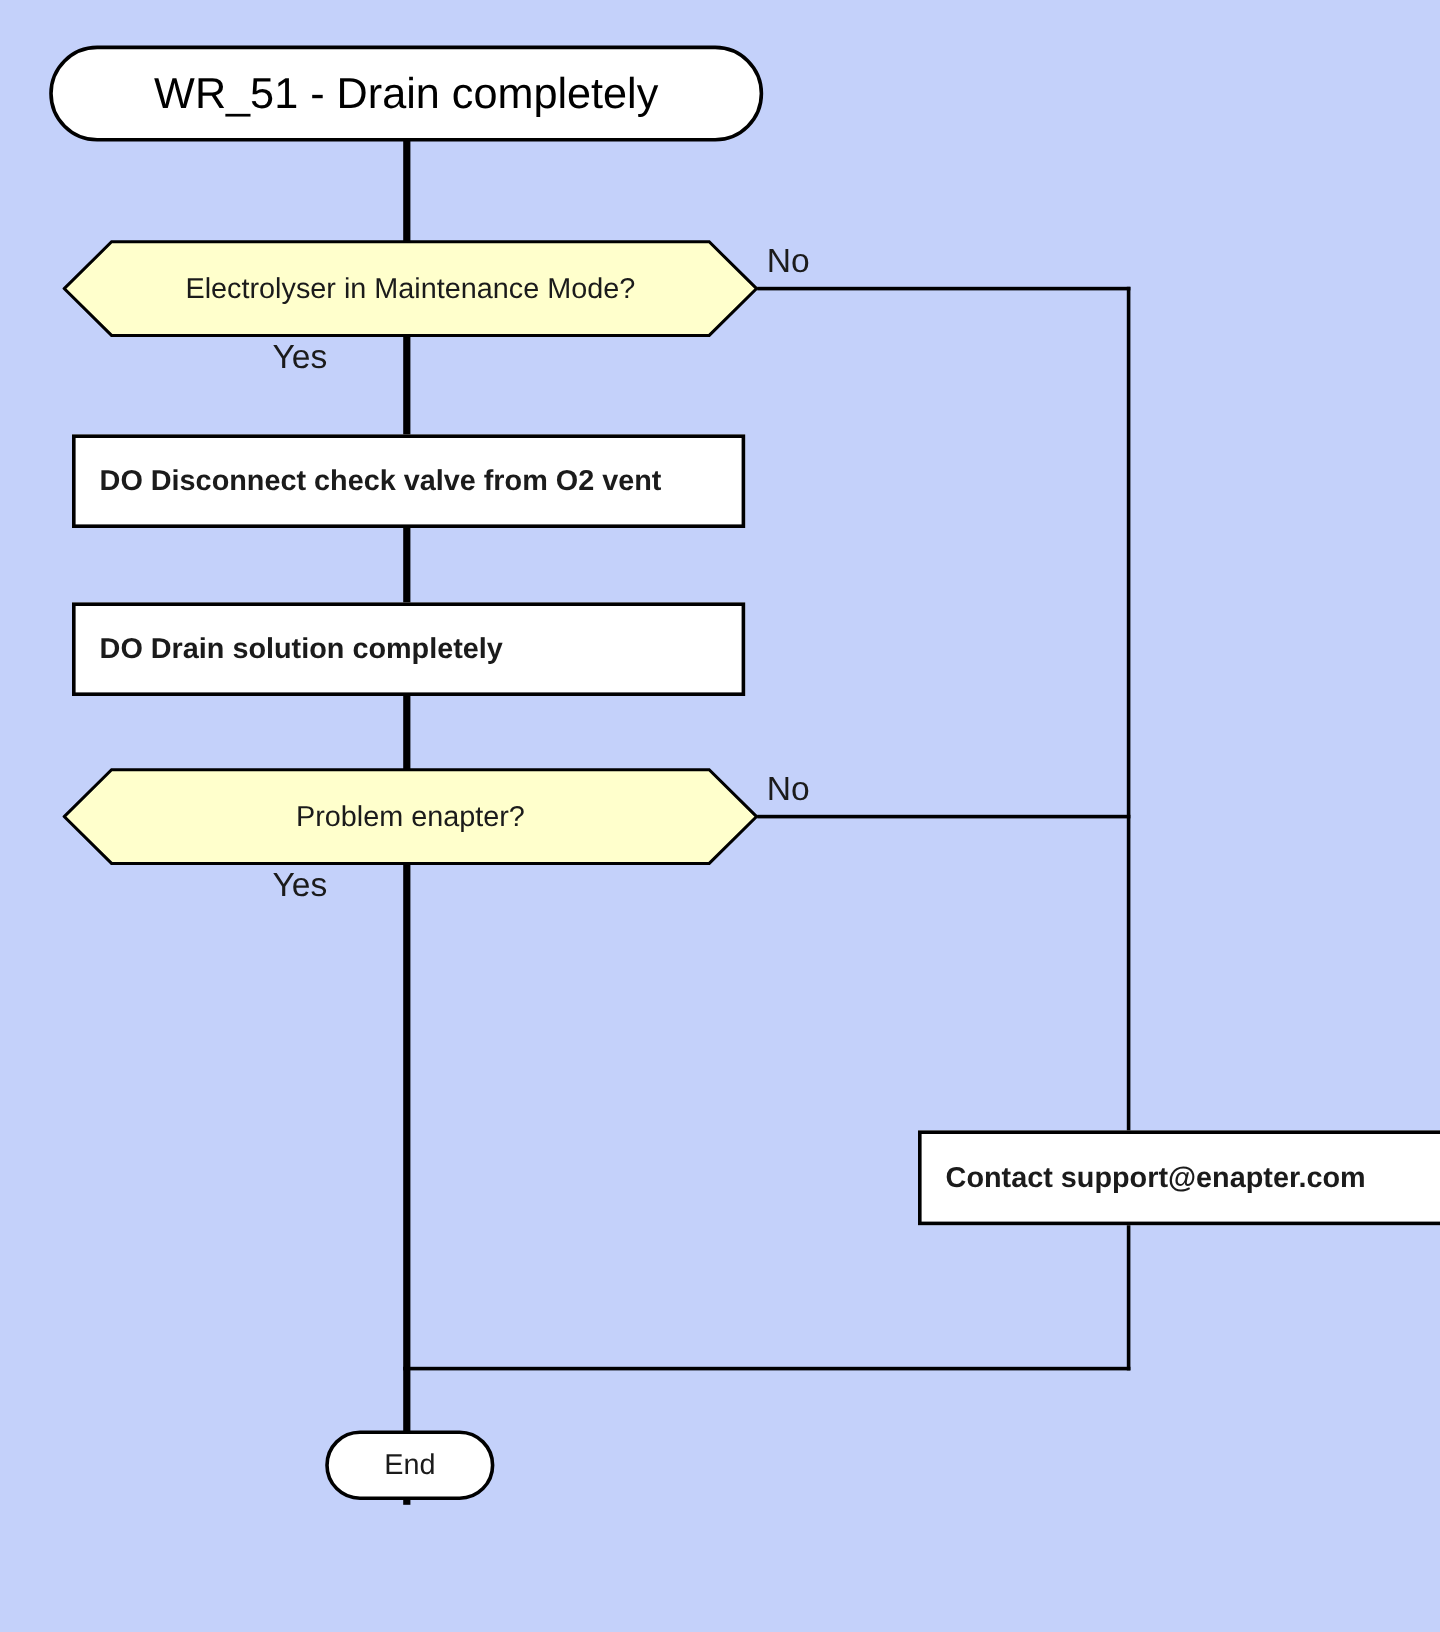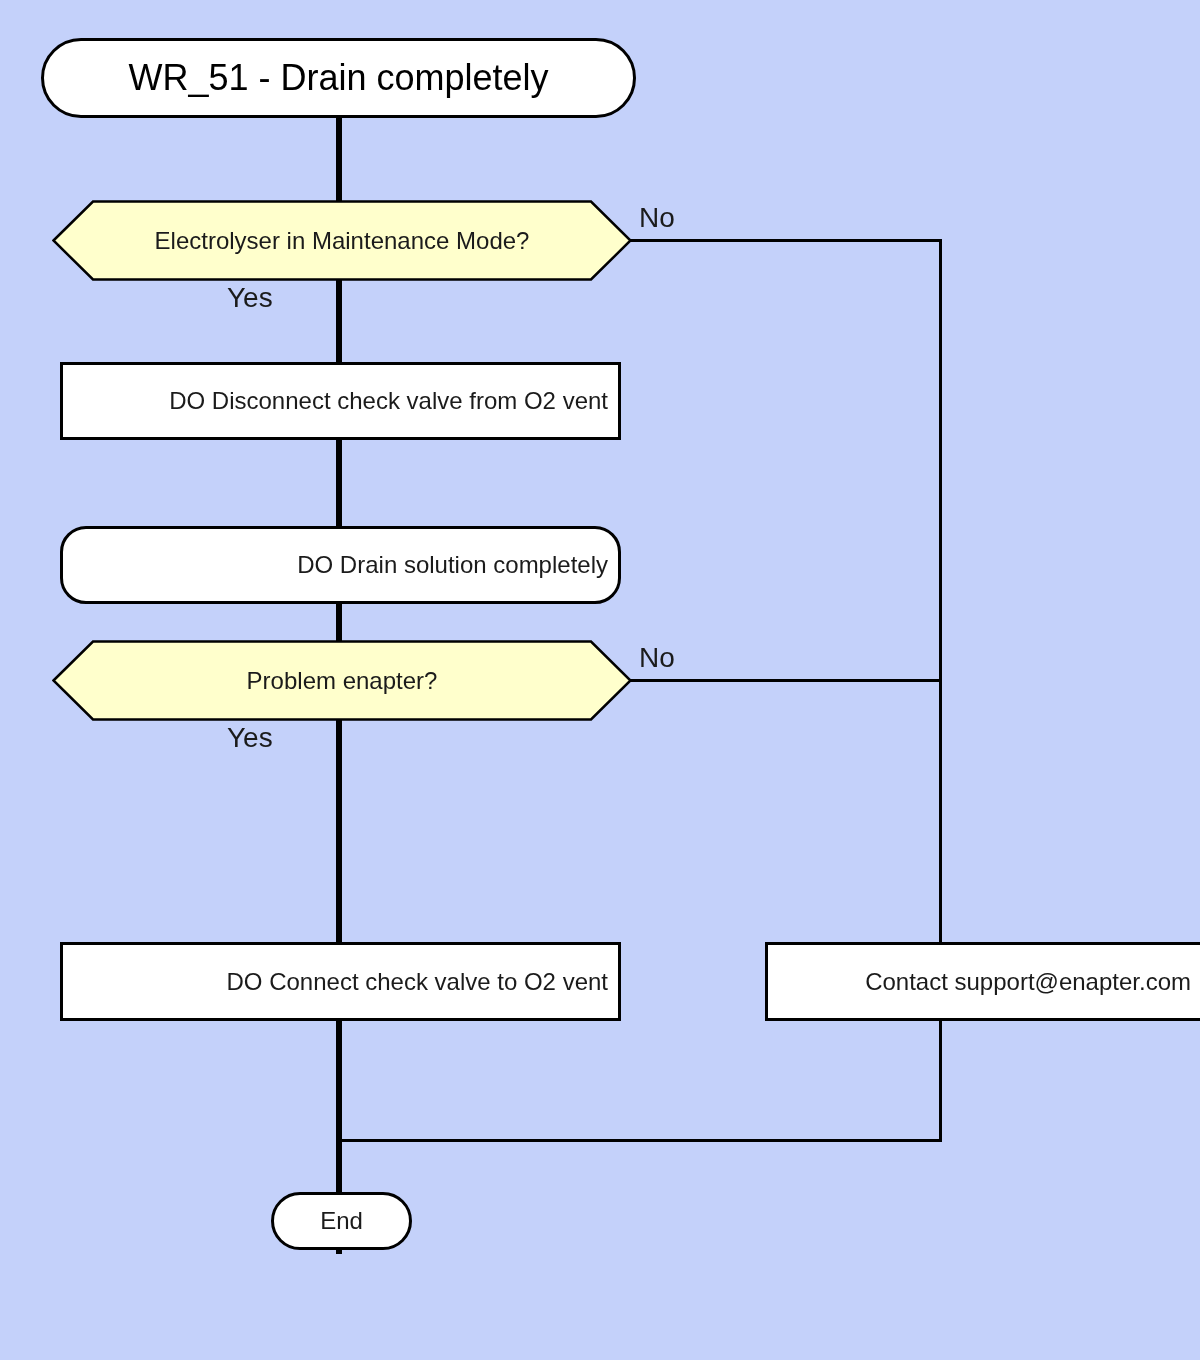--- a/index.html
+++ b/index.html
@@ -41,23 +41,24 @@
   .stadium {
     border-radius: 999px;
     justify-content: center;
   }
   .title-node {
     font-size: 36px;
     font-weight: normal;
     color: #000;
   }
   .process {
-    justify-content: flex-end;
+    justify-content: flex-start;
     padding-left: 20px;
     padding-right: 10px;
+    font-weight: bold;
   }
   .hexagon {
     position: absolute;
     z-index: 3;
     text-decoration: underline;
   }
   .hexagon svg {
     position: absolute;
     left: 0;
     top: 0;
@@ -105,34 +106,31 @@
     <svg width="580" height="81" viewBox="0 0 580 81">
       <polygon points="1.5,40.5 41,1.5 539,1.5 578.5,40.5 539,79.5 41,79.5"></polygon>
     </svg>
     <div class="hex-label">Electrolyser in Maintenance Mode?</div>
   </div>
 
   <div class="node process" style="left:60px; top:362px; width:561px; height:78px;">
     <span>DO Disconnect check valve from O2 vent</span>
   </div>
 
-  <div class="node process" style="left:60px; top:526px; width:561px; height:78px;border-radius:26px;">
+  <div class="node process" style="left:60px; top:502px; width:561px; height:78px;">
     <span>DO Drain solution completely</span>
   </div>
 
   <div class="hexagon" style="left:52px; top:640px; width:580px; height:81px;">
     <svg width="580" height="81" viewBox="0 0 580 81">
       <polygon points="1.5,40.5 41,1.5 539,1.5 578.5,40.5 539,79.5 41,79.5"></polygon>
     </svg>
     <div class="hex-label">Problem enapter?</div>
   </div>
 
-  <div class="node process" style="left:60px; top:942px; width:561px; height:79px;">
-    <span>DO Connect check valve to O2 vent</span>
-  </div>
 
   <div class="node process" style="left:721px; top:942px; width:439px; height:79px;margin-left:44px;">
     <span>Contact support@enapter.com</span>
   </div>
 
   <div class="node stadium" style="left:271px; top:1192px; width:141px; height:58px;">
     <span>End</span>
   </div>
 
 </div>

